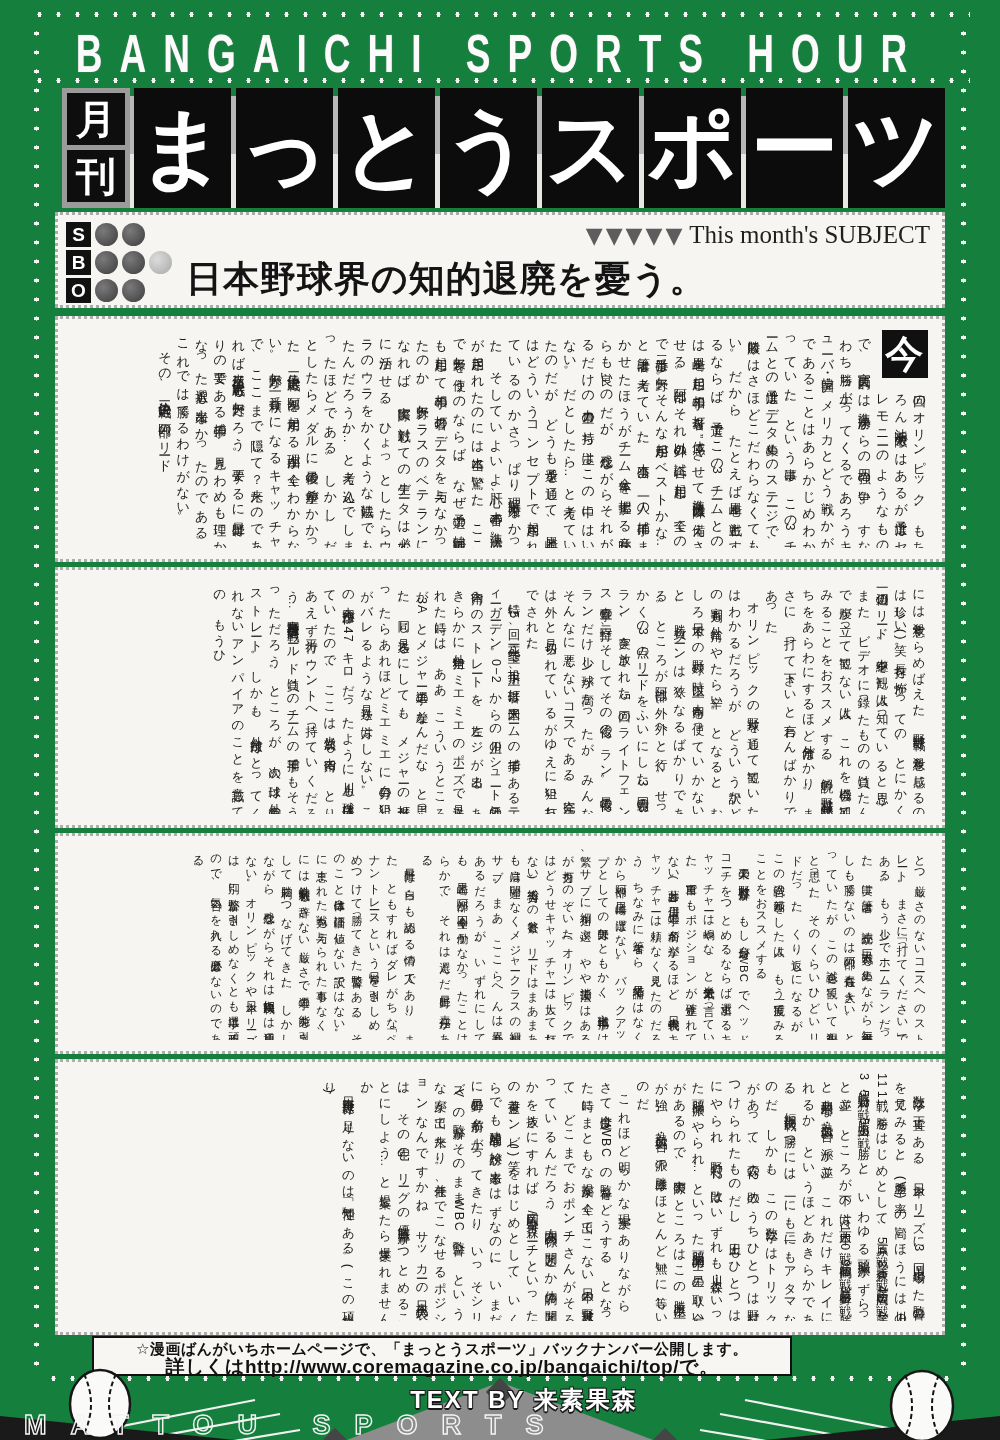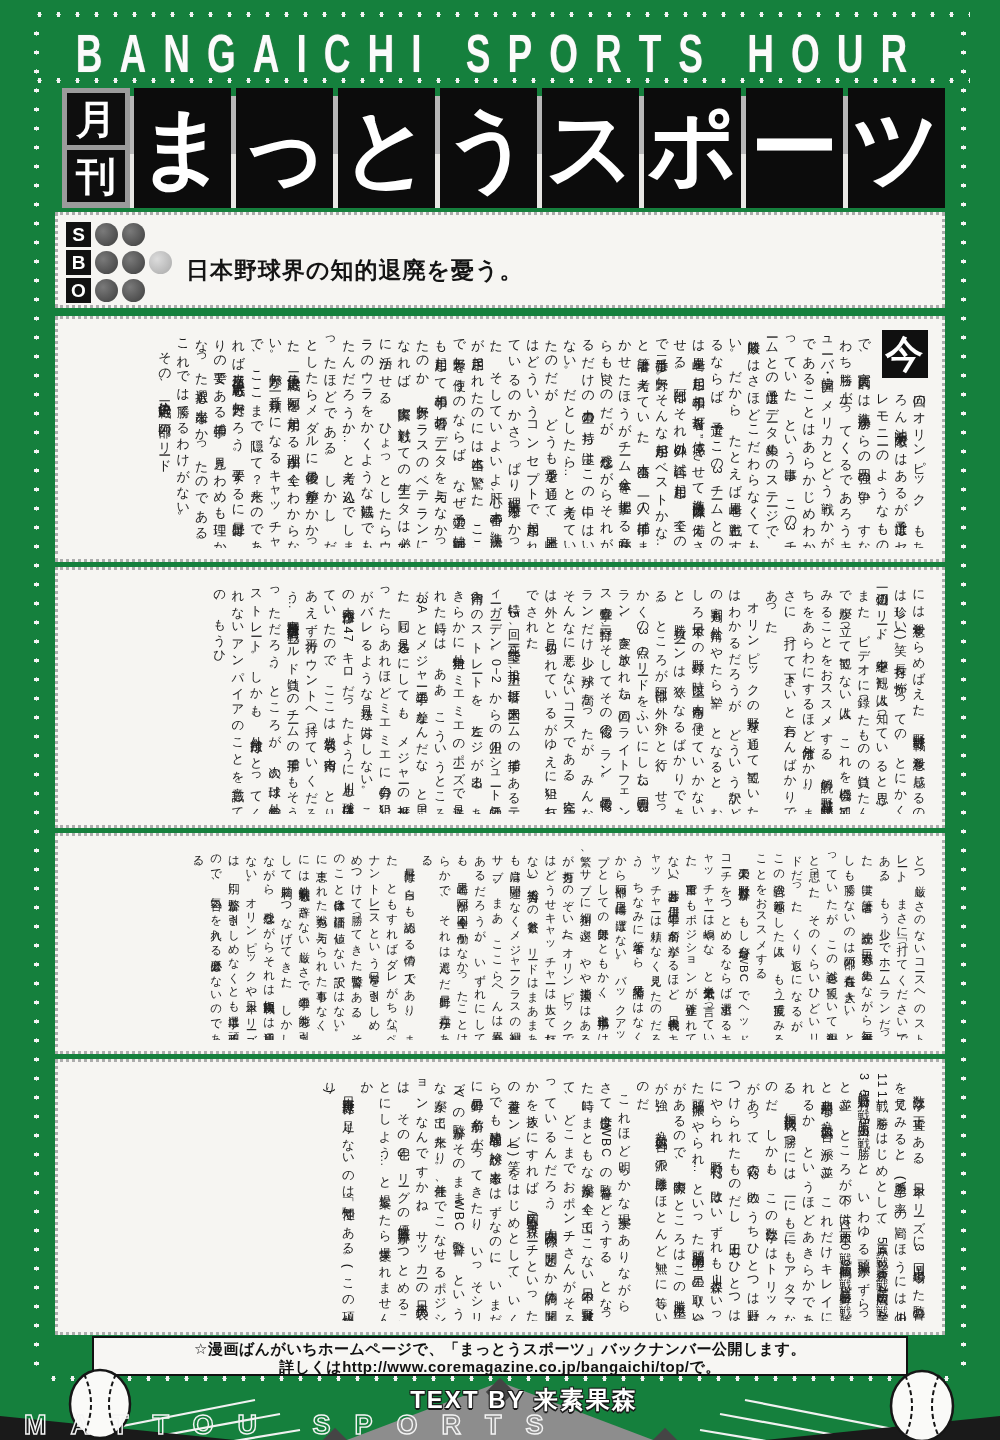--- a/index.html
+++ b/index.html
@@ -23,38 +23,38 @@
 
   
   .subject-box{position:absolute;left:55px;top:212px;width:890px;height:96px;background:#f6f5f2;border:3px dotted #ababab;box-sizing:border-box;}
   .sbo{position:absolute;left:8px;top:7px;}
   .sbo-row{display:flex;align-items:center;gap:4px;margin-bottom:3px;}
   .sbo-letter{width:25px;height:25px;background:#111;color:#fff;font-size:19px;font-weight:bold;text-align:center;line-height:25px;}
   .sbo-dot{width:23px;height:23px;border-radius:50%;background:radial-gradient(circle at 35% 35%,#7a7a7a,#3c3c3c);}
   .sbo-dot.light{background:radial-gradient(circle at 35% 35%,#dcdcdc,#a8a8a8);}
   .eyebrow{position:absolute;right:12px;top:6px;font-family:"Liberation Serif","DejaVu Serif",serif;font-size:25px;color:#1f1f1f;white-space:nowrap;}
   .eyebrow .tris{color:#5d5d5d;font-size:22px;letter-spacing:3px;margin-right:4px;font-family:"DejaVu Sans",sans-serif;}
-  .subject-headline{position:absolute;left:128px;top:40px;font-size:23px;font-weight:bold;color:#141414;letter-spacing:1px;white-space:nowrap;}
+  .subject-headline{position:absolute;left:128px;top:40px;font-size:36px;font-weight:bold;color:#141414;letter-spacing:1px;white-space:nowrap;}
 
   
   .band{position:absolute;left:55px;width:890px;background:#f6f5f2;border:3px dotted #adadad;box-sizing:border-box;}
   .band-inner{position:absolute;top:11px;bottom:11px;left:14px;right:14px;}
   .vtext{writing-mode:vertical-rl;text-orientation:mixed;width:100%;height:100%;overflow:hidden;color:#1c1c1c;text-align:justify;}
   .vtext p{margin:0;text-indent:1em;}
   .vtext p.cont{text-indent:0;}
   .fs1{font-size:13px;line-height:18.4px;letter-spacing:1.4px;}
   .fs2{font-size:12.5px;line-height:18.4px;letter-spacing:1.2px;}
   .fs3{font-size:11.5px;line-height:17.6px;letter-spacing:1.0px;}
   .fs4{font-size:12.5px;line-height:18.4px;letter-spacing:1.6px;}
   .dropcap{float:left;width:46px;height:48px;background:#101010;color:#fff;font-size:38px;font-weight:bold;text-align:center;line-height:48px;margin:0 0 7px 7px;writing-mode:horizontal-tb;}
 
   
-  .url-box{position:absolute;left:92px;top:1336px;width:816px;height:40px;background:#f7f6f3;border:2px solid #111;box-sizing:border-box;text-align:center;font-weight:bold;color:#111;padding-top:2px;}
+  .url-box{position:absolute;left:92px;top:1336px;width:700px;height:40px;background:#f7f6f3;border:2px solid #111;box-sizing:border-box;text-align:center;font-weight:bold;color:#111;padding-top:2px;}
   .url-line1{font-size:15px;line-height:18px;letter-spacing:0.5px;}
-  .url-line2{font-size:15px;line-height:17px;letter-spacing:0.5px;}
+  .url-line2{font-size:19px;line-height:17px;letter-spacing:0.5px;}
 
   
   .footer-art{position:absolute;left:0;top:1382px;width:1000px;height:58px;overflow:visible;}
   .footer-credit{position:absolute;left:0;top:1384px;width:100%;text-align:center;font-size:24px;font-weight:800;color:#fff;letter-spacing:2px;text-shadow:-1px -1px 0 #1a1a1a,1px -1px 0 #1a1a1a,-1px 1px 0 #1a1a1a,1px 1px 0 #1a1a1a,0 2px 0 #1a1a1a;white-space:nowrap;padding-left:24px;}
   .footer-logo{position:absolute;left:0;top:1410px;width:100%;text-align:left;font-size:27px;font-weight:700;letter-spacing:24px;color:transparent;-webkit-text-stroke:1.4px #f4f4f4;white-space:nowrap;text-indent:24px;}
 </style>
 </head>
 <body>
 
 <div class="page">
@@ -95,20 +95,23 @@
         <div class="sbo-letter">B</div>
         <div class="sbo-dot"></div>
         <div class="sbo-dot"></div>
         <div class="sbo-dot light"></div>
       </div>
       <div class="sbo-row">
         <div class="sbo-letter">O</div>
         <div class="sbo-dot"></div>
         <div class="sbo-dot"></div>
       </div>
+    </div>
+    <div class="eyebrow">
+      <span class="tris">▼▼▼▼▼</span><span>This month's SUBJECT</span>
     </div>
     <div class="subject-headline">日本野球界の知的退廃を憂う。</div>
   </div>
 
   <div class="band" style="top:316px;height:246px;">
     <div class="band-inner">
       <div class="vtext fs1">
         <span class="dropcap">今</span>
       <p class="cont">回のオリンピック、もちろん油断大敵ではあるが予選はセレモニーのようなもので、実質的には準決勝からの四強の争い、すなわち勝ち上がってくるであろうキューバ・韓国・アメリカとどう戦うかが焦点であることはあらかじめわかっていた。という事は、この3チームとの予選はデータ集めのステージで、勝敗にはさほどこだわらなくても良い。だから、たとえば里崎を主戦とするならば、予選でこの3チームとの試合は里崎を起用し相手の打者を“体感”させて準決勝以降に備えさせる。阿部はそれ以外の試合に起用し、全ての試合で二番手は矢野。そんな起用がベストかな…と筆者は考えていた。本当は、一人の捕手にまかせたほうがチーム全体を把握する意味からも良いのだが、残念ながらそれが出来るだけの力量の持ち主はこの中にはいない。だとしたら…と考えていたのだが、どうも予選を通じて、里崎と阿部はどういうコンセプトで起用されているのかさっぱり理解出来なかった。そしていよいよ肝心、本番の準決勝。矢野が起用されたのには本当に驚いた。ここで矢野を使うのならば、なぜ予選の韓国戦でも起用して相手の打者のデータを与えなかったのか。矢野クラスのベテランになれば、実際に対戦しての生データは必ず次に活かせる。ひょっとしたらウラのウラをかくような戦法にでも出たんだろうか…と考え込んでしまったほどである。しかし、だとしたらメダルに最後の希望がかかった、三位決定戦で阿部を起用する理由が全くわからない。矢野が一番頼りになるキャッチャーで、ここまで隠して？来たのであれば当然三位決定戦も矢野だろう。要するに星野は、守りの要である捕手の、見きわめも理にかなった選択も出来なかったのである。これでは勝てるわけがない。</p>
           <p>その、三位決定戦の阿部のリード</p>

